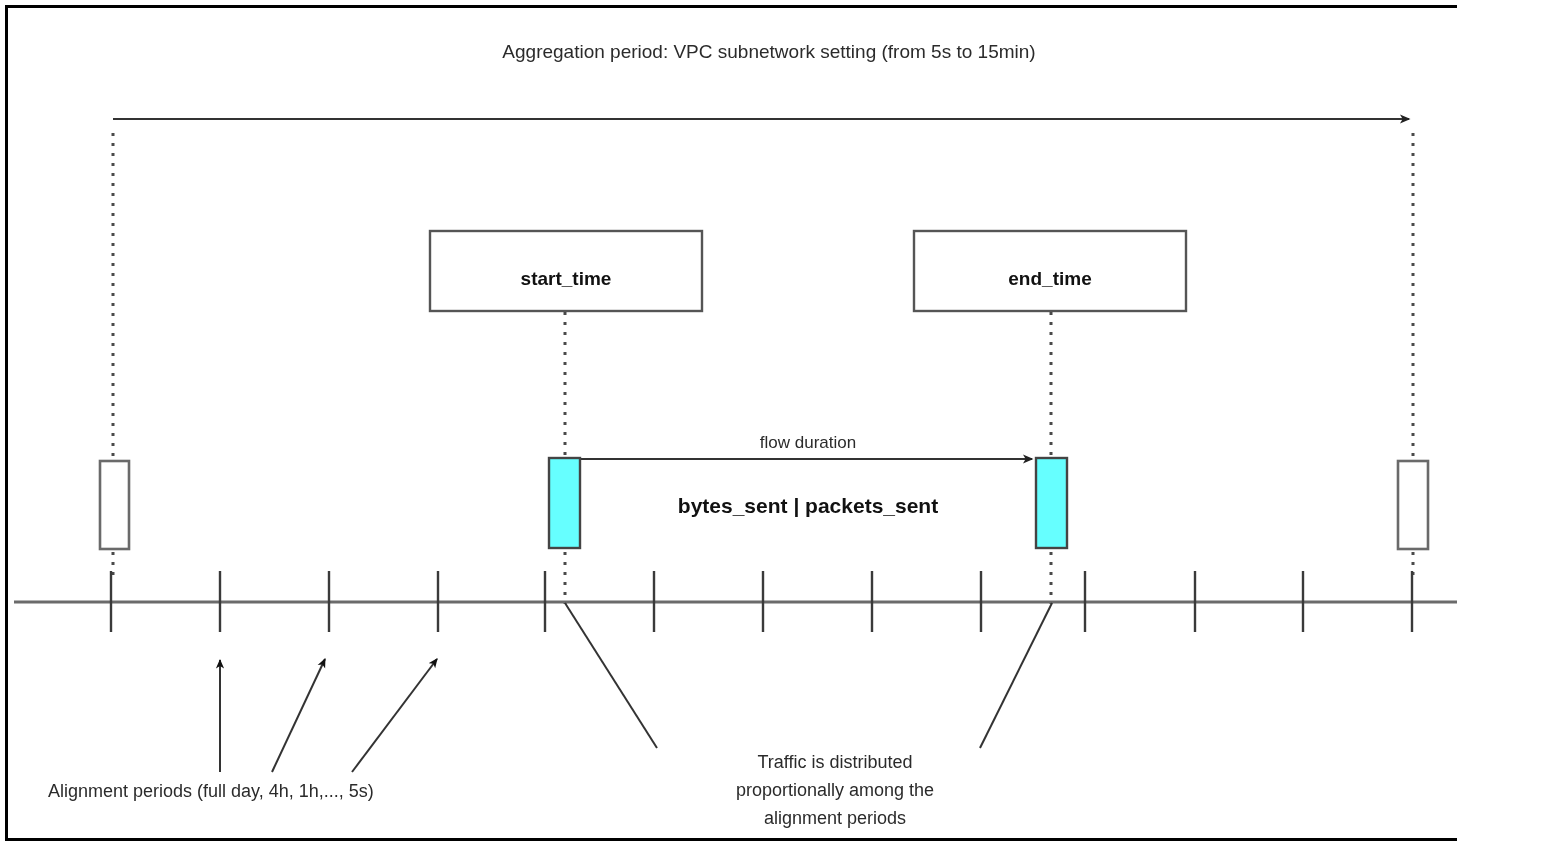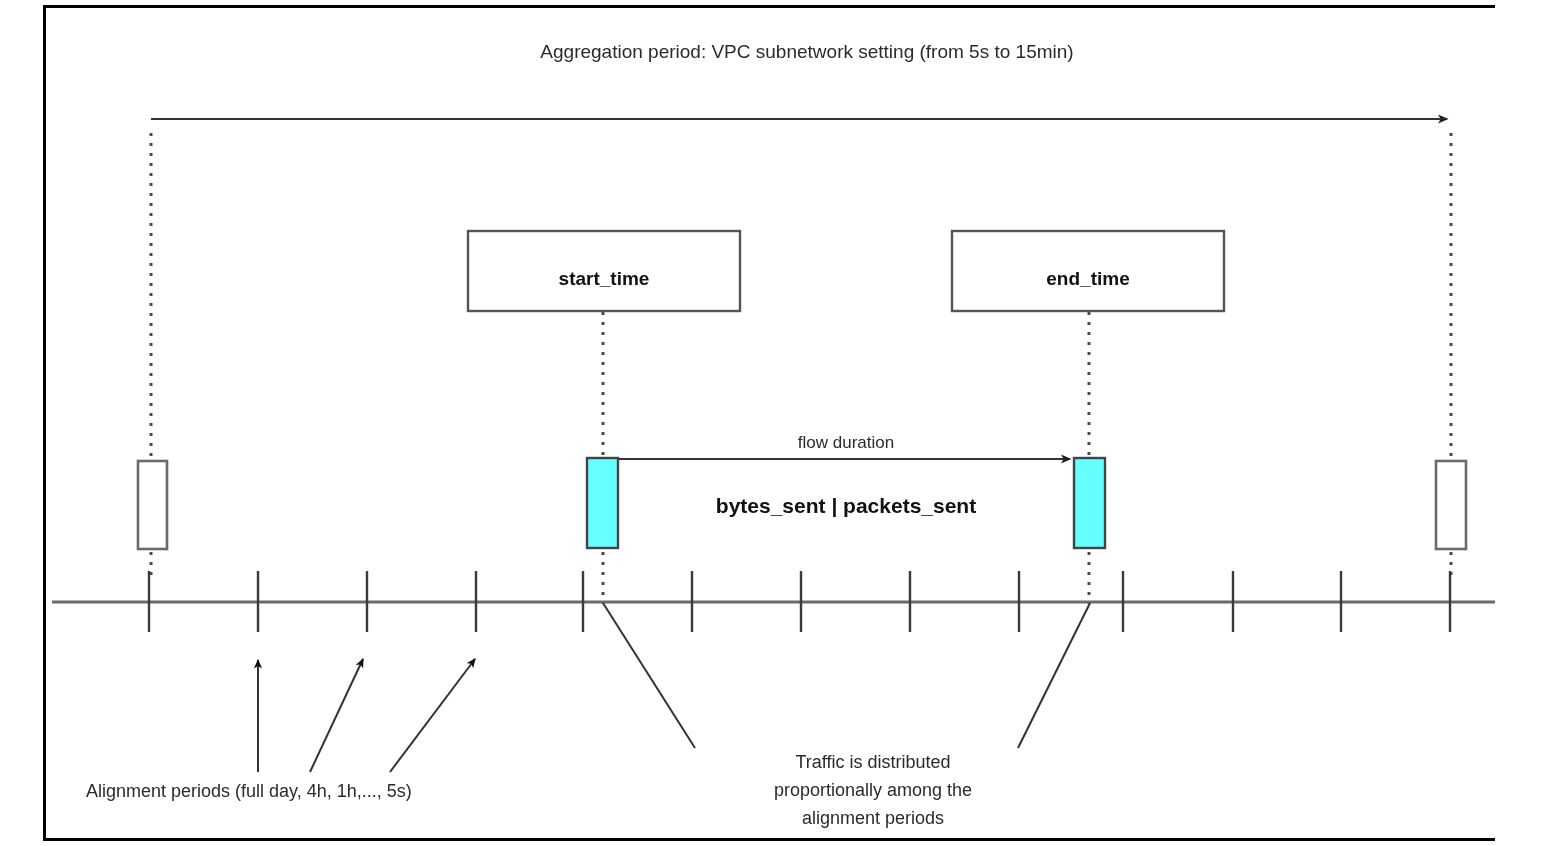--- a/index.html
+++ b/index.html
@@ -8,21 +8,20 @@
     background: #ffffff;
     font-family: "Liberation Sans", sans-serif;
   }
   #page {
     position: relative;
     width: 1457px;
     height: 846px;
     background: #ffffff;
     box-sizing: border-box;
     overflow: hidden;
-    margin-left: 38px;
   }
   #frame-border {
     position: absolute;
     left: 5px;
     top: 5px;
     width: 1550px;
     height: 836px;
     border: 3px solid #000000;
     box-sizing: border-box;
     background: #ffffff;

